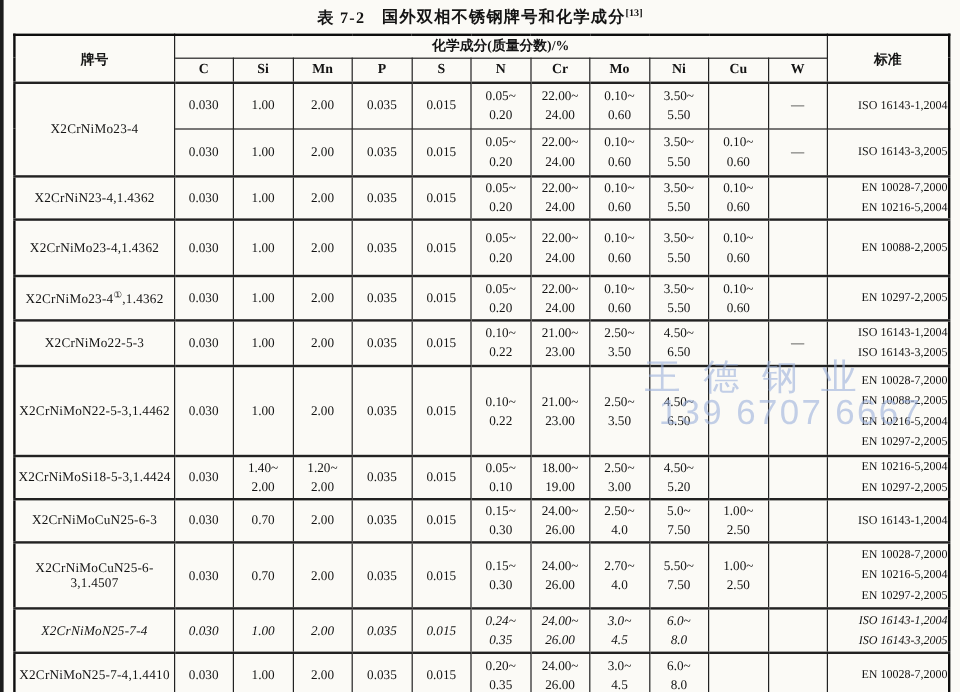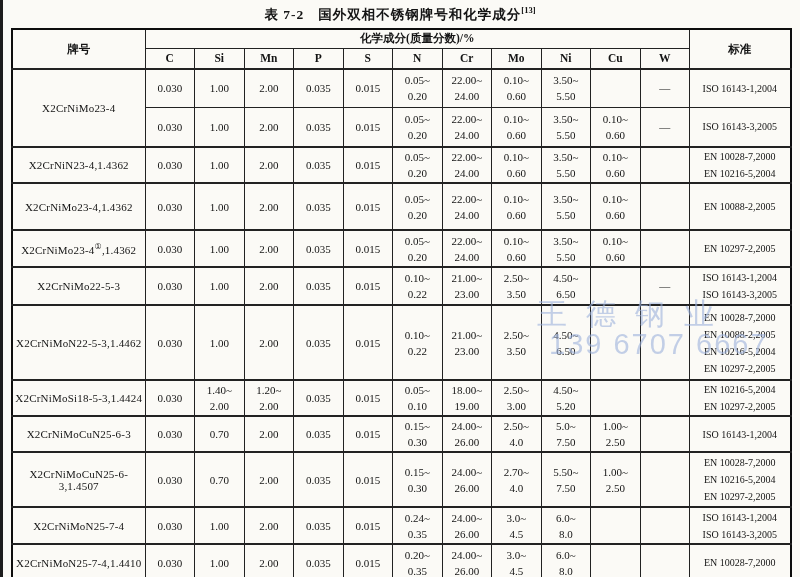--- a/index.html
+++ b/index.html
@@ -30,21 +30,21 @@
   }
   thead th{font-weight:bold;font-size:11.5px;}
   tr.hdr-comp{height:19px;}
   tr.hdr-el{height:21px;}
   tbody td{border-top-width:2px;font-size:11px;}
   tbody tr.sub td{border-top-width:1px;}
   td.grade{font-size:11px;letter-spacing:0.2px;}
   td.grade sup{font-size:8px;}
   td.val .ln{line-height:16px;}
   td.std{font-size:10px;}
-  td.std .ln{line-height:17px;white-space:nowrap;}
+  td.std .ln{line-height:17px;white-space:nowrap;text-align:right;}
   .watermark{position:absolute;left:0;top:0;z-index:5;pointer-events:none;opacity:0.6;}
   .wm1{
     position:absolute;left:537px;top:294px;font-size:30px;letter-spacing:19px;
     white-space:nowrap;font-family:"Liberation Sans","DejaVu Sans",sans-serif;
   }
   .wm2{
     position:absolute;left:549px;top:328px;font-size:29px;letter-spacing:2px;
     white-space:nowrap;font-family:Liberation Sans, sans-serif;
   }
 </style>
@@ -510,21 +510,21 @@
           <div class="ln">1.00~</div>
           <div class="ln">2.50</div>
         </td>
         <td class="val"></td>
         <td class="std">
           <div class="ln">EN 10028-7,2000</div>
           <div class="ln">EN 10216-5,2004</div>
           <div class="ln">EN 10297-2,2005</div>
         </td>
       </tr>
-      <tr style="height: 37px;">
+      <tr style="height: 37px; font-style: italic;">
         <td class="grade">X2CrNiMoN25-7-4</td>
         <td class="val">
           <div class="ln">0.030</div>
         </td>
         <td class="val">
           <div class="ln">1.00</div>
         </td>
         <td class="val">
           <div class="ln">2.00</div>
         </td>

